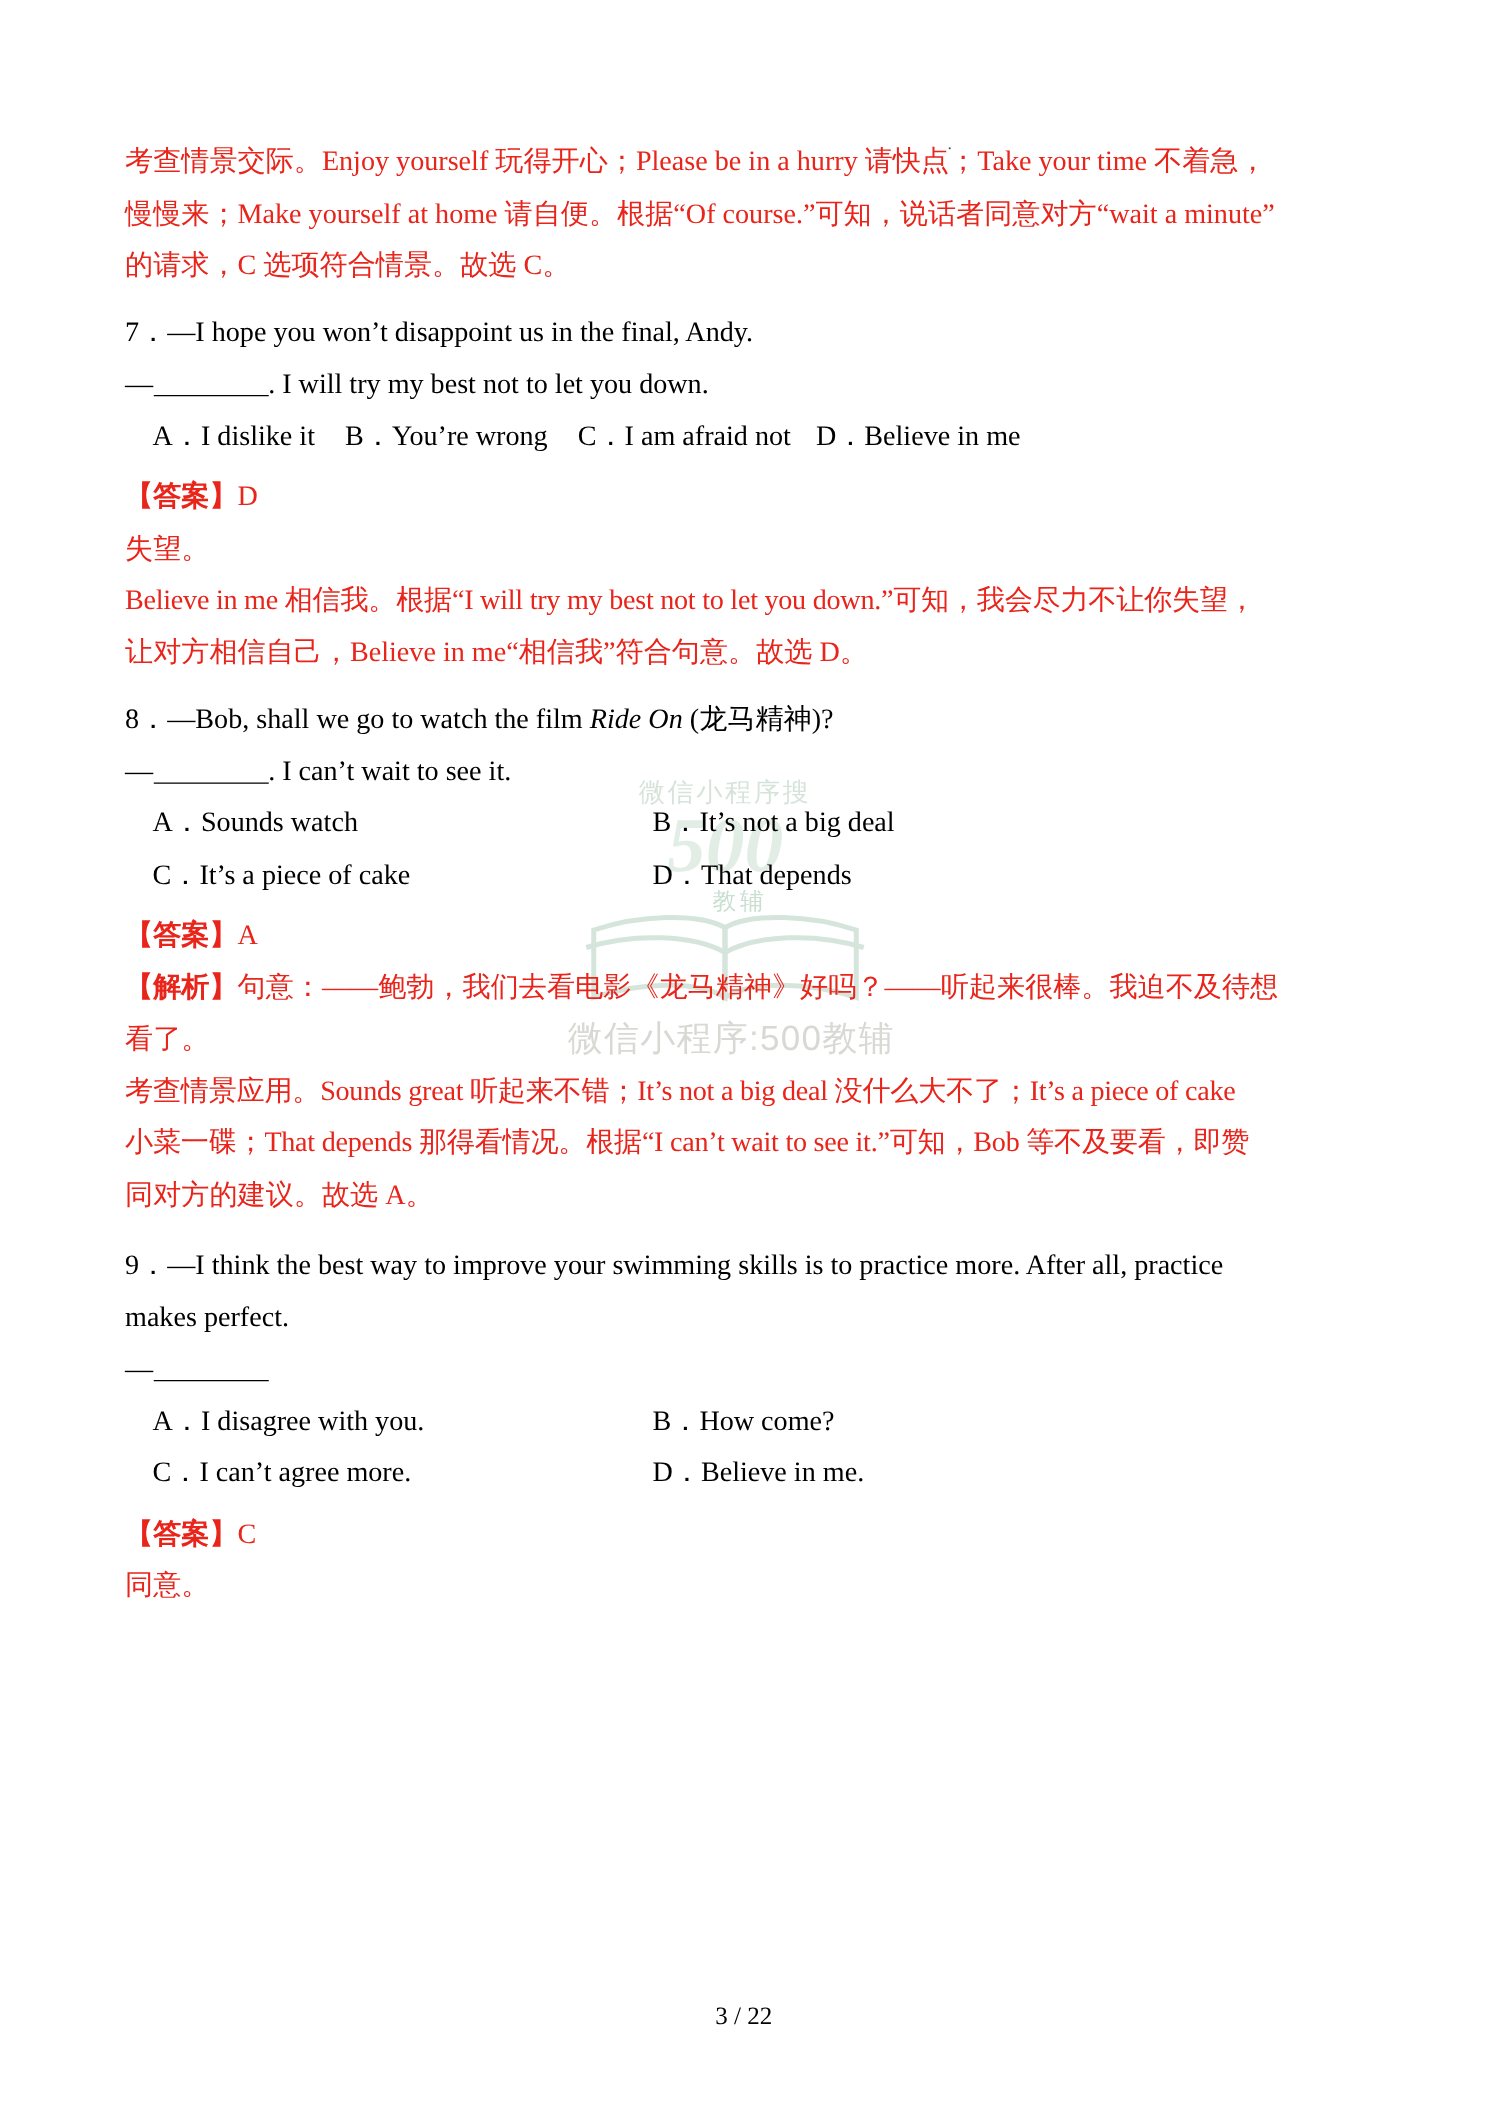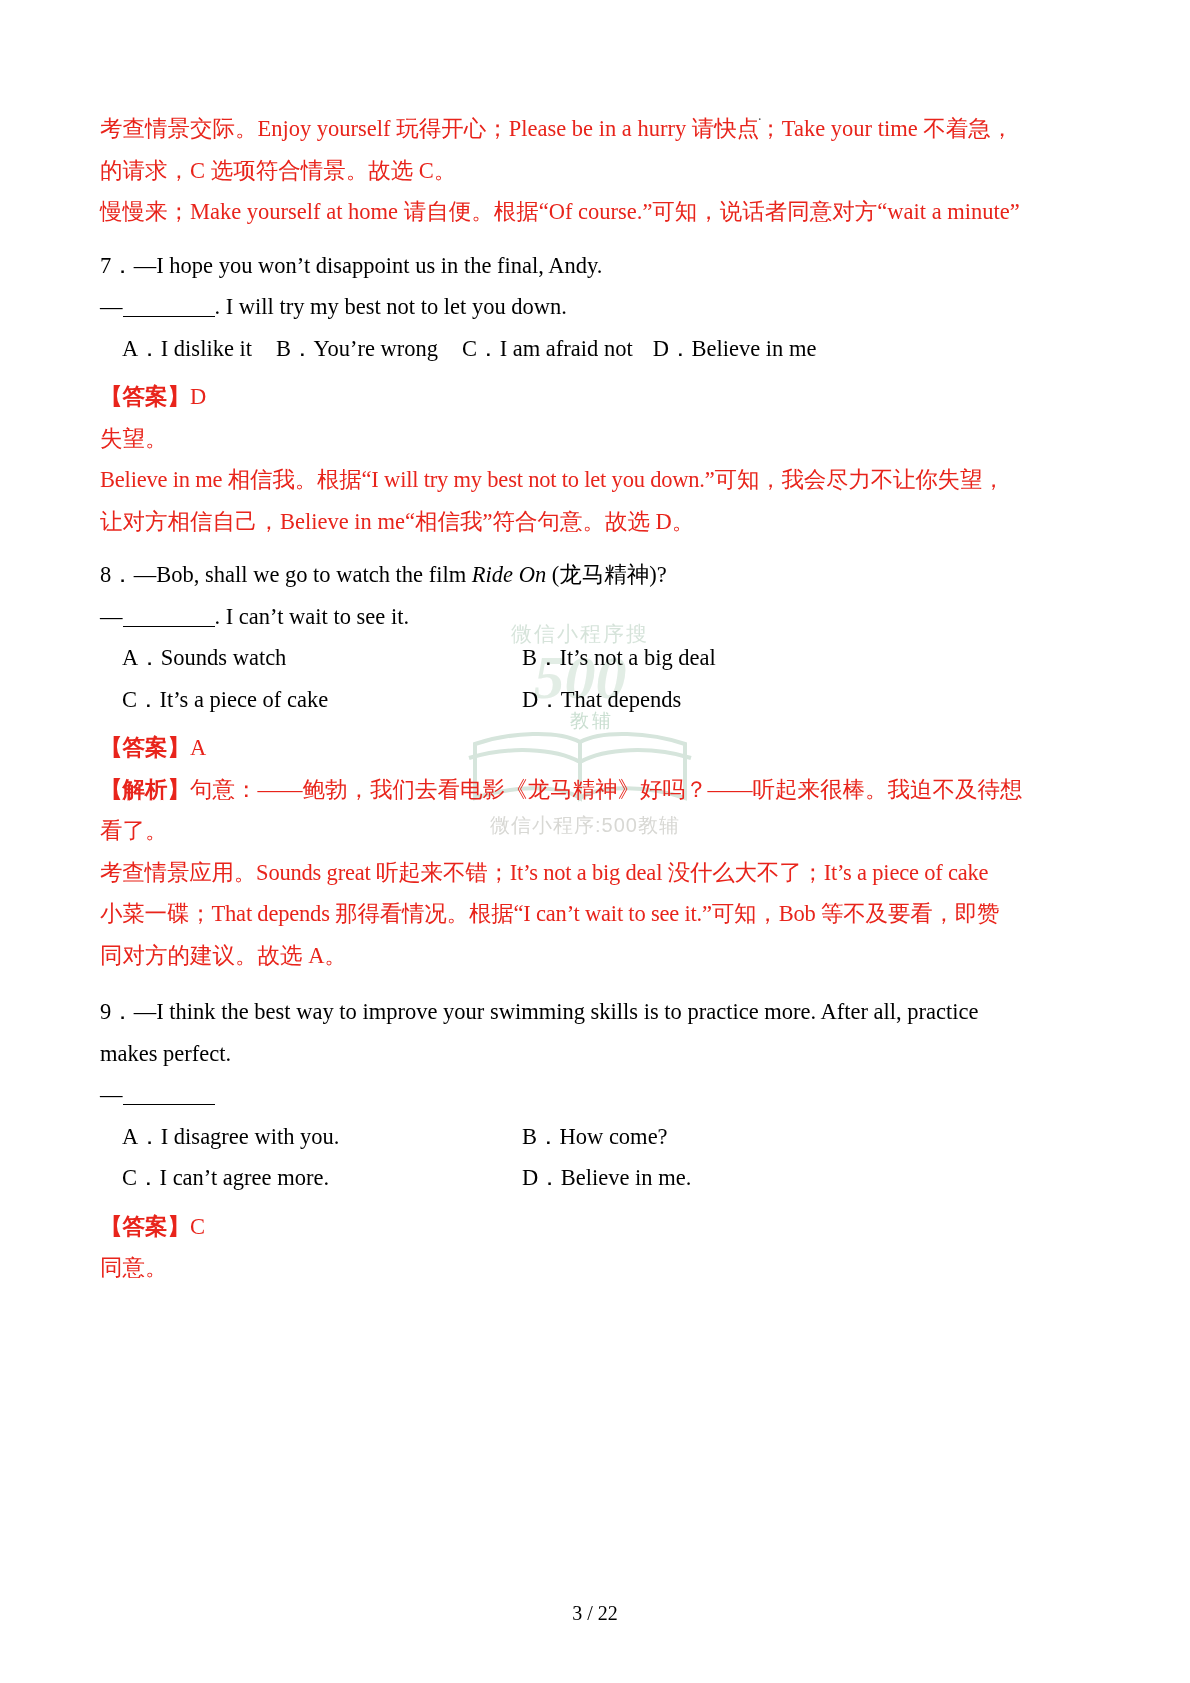--- a/index.html
+++ b/index.html
@@ -74,21 +74,21 @@
     color: #cadfd1;
   }
   .wm-book { position:absolute; top: 108px; left: 8px; }
   .wm-bottom {
     position: absolute;
     top: 192px;
     left: -60px;
     width: 380px;
     text-align: center;
     font-family: "Liberation Sans", sans-serif;
-    font-size: 20px;
+    font-size: 28px;
     letter-spacing: 1px;
     color: #d8d8d4;
   }
 
   
   .ln {
     position: relative;
     z-index: 2;
     font-size: 22.5px;
     line-height: 41.5px;
@@ -148,22 +148,22 @@
         <path d="M117 14 C 139 2, 186 4, 222 16 L 222 70 C 186 58, 139 56, 117 70 Z"></path>
         <path d="M6 30 C 45 18, 92 20, 117 34 C 142 20, 189 18, 228 30"></path>
       </g>
     </svg>
     <div class="wm-bottom">微信小程序:500教辅</div>
   </div>
 
   <div class="content">
 
     <div class="ln red">考查情景交际。Enjoy yourself 玩得开心；Please be in a hurry 请快点；Take your time 不着急，</div>
+    <div class="ln red">慢慢来；Make yourself at home 请自便。根据“Of course.”可知，说话者同意对方“wait a minute”</div>
     <div class="ln red">的请求，C 选项符合情景。故选 C。</div>
-    <div class="ln red">慢慢来；Make yourself at home 请自便。根据“Of course.”可知，说话者同意对方“wait a minute”</div>
 
     <div class="sp-small"></div>
 
     <div class="ln q-line">
       <span>7．</span><span>—I hope you won’t disappoint us in the final, Andy.</span>
     </div>
     <div class="ln">
       <span>—</span><span class="blank"></span><span>. I will try my best not to let you down.</span>
     </div>
     <div class="ln indent opt-row">

